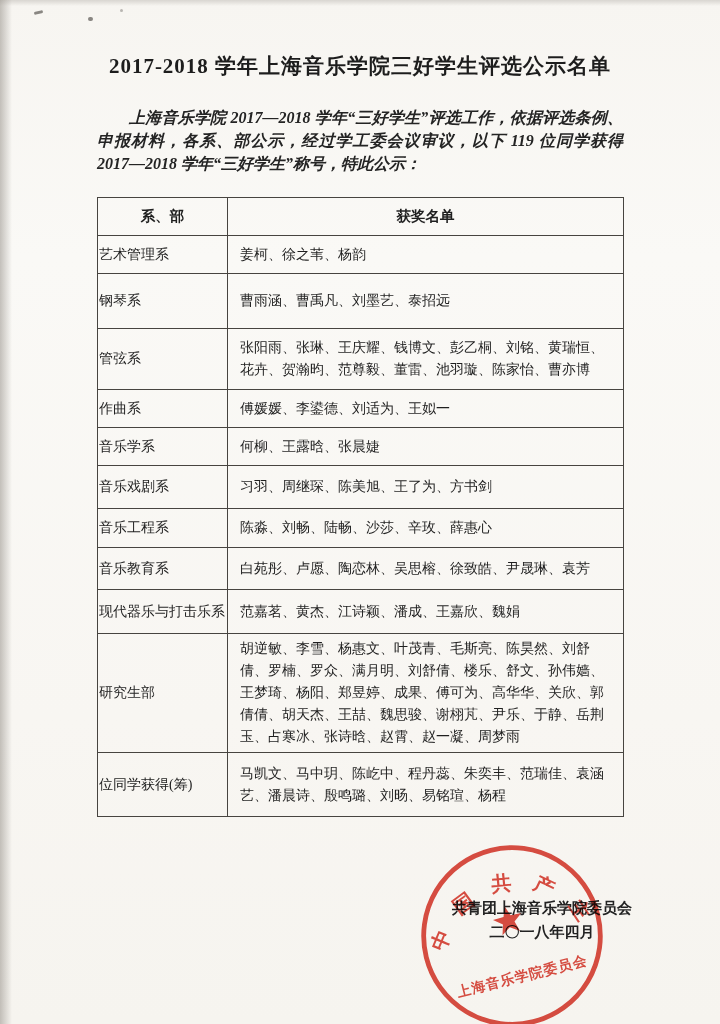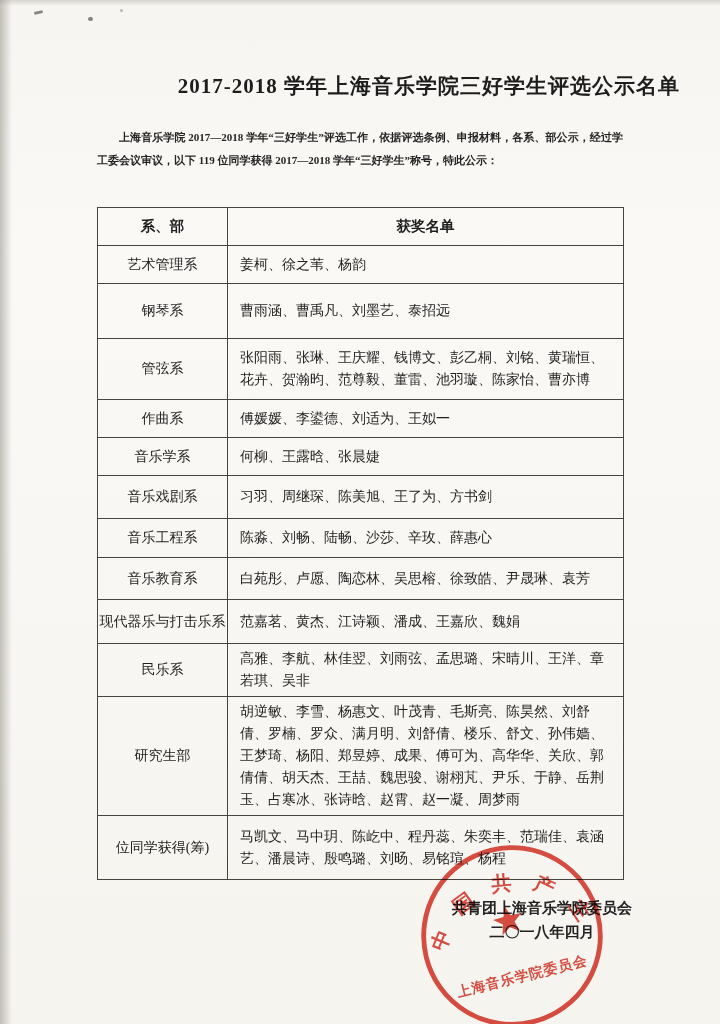--- a/index.html
+++ b/index.html
@@ -19,49 +19,50 @@
   .scan-edge-top{
     position:absolute;left:0;top:0;width:100%;height:6px;
     background:linear-gradient(180deg,rgba(160,155,148,.35),rgba(255,255,255,0));
   }
   .speck{position:absolute;background:#5a5753;border-radius:2px;opacity:.7;}
   .speck.s1{left:34px;top:11px;width:9px;height:3px;transform:rotate(-12deg);}
   .speck.s2{left:88px;top:17px;width:5px;height:4px;}
   .speck.s3{left:120px;top:9px;width:3px;height:3px;opacity:.4;}
 
   .doc-title{
-    margin:72px 40px 0 40px;
-    text-align:right;
+    margin:52px 40px 0 40px;
+    text-align:center;
     font-size:21px;
     font-weight:bold;
     letter-spacing:1px;
     color:#1d1d1d;
   }
   .doc-intro{
     margin:26px 97px 0 97px;
-    font-size:11px;
+    font-size:16px;
     line-height:23px;
     text-align:justify;
     text-indent:2em;
     font-weight:bold;
     color:#242424;
+    font-style:italic;
   }
   table.doc-table{
     border-collapse:collapse;
-    margin:35px 0 0 97px;
+    margin:22px 0 0 97px;
     width:527px;
     table-layout:fixed;
   }
   table.doc-table td{
     border:1.5px solid #474440;
     font-size:14px;
     color:#1f1f1f;
     vertical-align:middle;
   }
-  td.dept-cell{width:127px;text-align:center;font-size:13.5px;padding:2px 1px;}
+  td.dept-cell{width:127px;text-align:left;font-size:13.5px;padding:2px 1px;}
   td.names-cell{padding:4px 18px 4px 12px;line-height:22px;text-align:left;}
   tr.hdr td{font-weight:bold;font-size:14.5px;text-align:center;}
   tr.r1{height:38px}tr.r2{height:38px}tr.r3{height:55px}tr.r4{height:61px}
   tr.r5{height:38px}tr.r6{height:38px}tr.r7{height:38px}tr.r8{height:43px}
   tr.r9{height:39px}tr.r10{height:42px}tr.r11{height:44px}tr.r12{height:52px}
   tr.r13{height:50px}tr.r14{height:95px}tr.r15{height:64px}
 
   .footer{
     position:absolute;
     left:436px;top:896px;
@@ -136,24 +137,20 @@
         <td class="names-cell">陈淼、刘畅、陆畅、沙莎、辛玫、薛惠心</td>
       </tr>
       <tr class="r10">
         <td class="dept-cell">音乐教育系</td>
         <td class="names-cell">白苑彤、卢愿、陶恋林、吴思榕、徐致皓、尹晟琳、袁芳</td>
       </tr>
       <tr class="r11">
         <td class="dept-cell">现代器乐与打击乐系</td>
         <td class="names-cell">范嘉茗、黄杰、江诗颖、潘成、王嘉欣、魏娟</td>
       </tr>
-      <tr class="r13">
-        <td class="dept-cell">民乐系</td>
-        <td class="names-cell">高雅、李航、林佳翌、刘雨弦、孟思璐、宋晴川、王洋、章若琪、吴非</td>
-      </tr>
       <tr class="r14">
         <td class="dept-cell">研究生部</td>
         <td class="names-cell">胡逆敏、李雪、杨惠文、叶茂青、毛斯亮、陈昊然、刘舒倩、罗楠、罗众、满月明、刘舒倩、楼乐、舒文、孙伟嫱、王梦琦、杨阳、郑昱婷、成果、傅可为、高华华、关欣、郭倩倩、胡天杰、王喆、魏思骏、谢栩芃、尹乐、于静、岳荆玉、占寒冰、张诗晗、赵霄、赵一凝、周梦雨</td>
       </tr>
       <tr class="r15">
         <td class="dept-cell">位同学获得(筹)</td>
         <td class="names-cell">马凯文、马中玥、陈屹中、程丹蕊、朱奕丰、范瑞佳、袁涵艺、潘晨诗、殷鸣璐、刘旸、易铭瑄、杨程</td>
       </tr>
     </tbody>
   </table>

